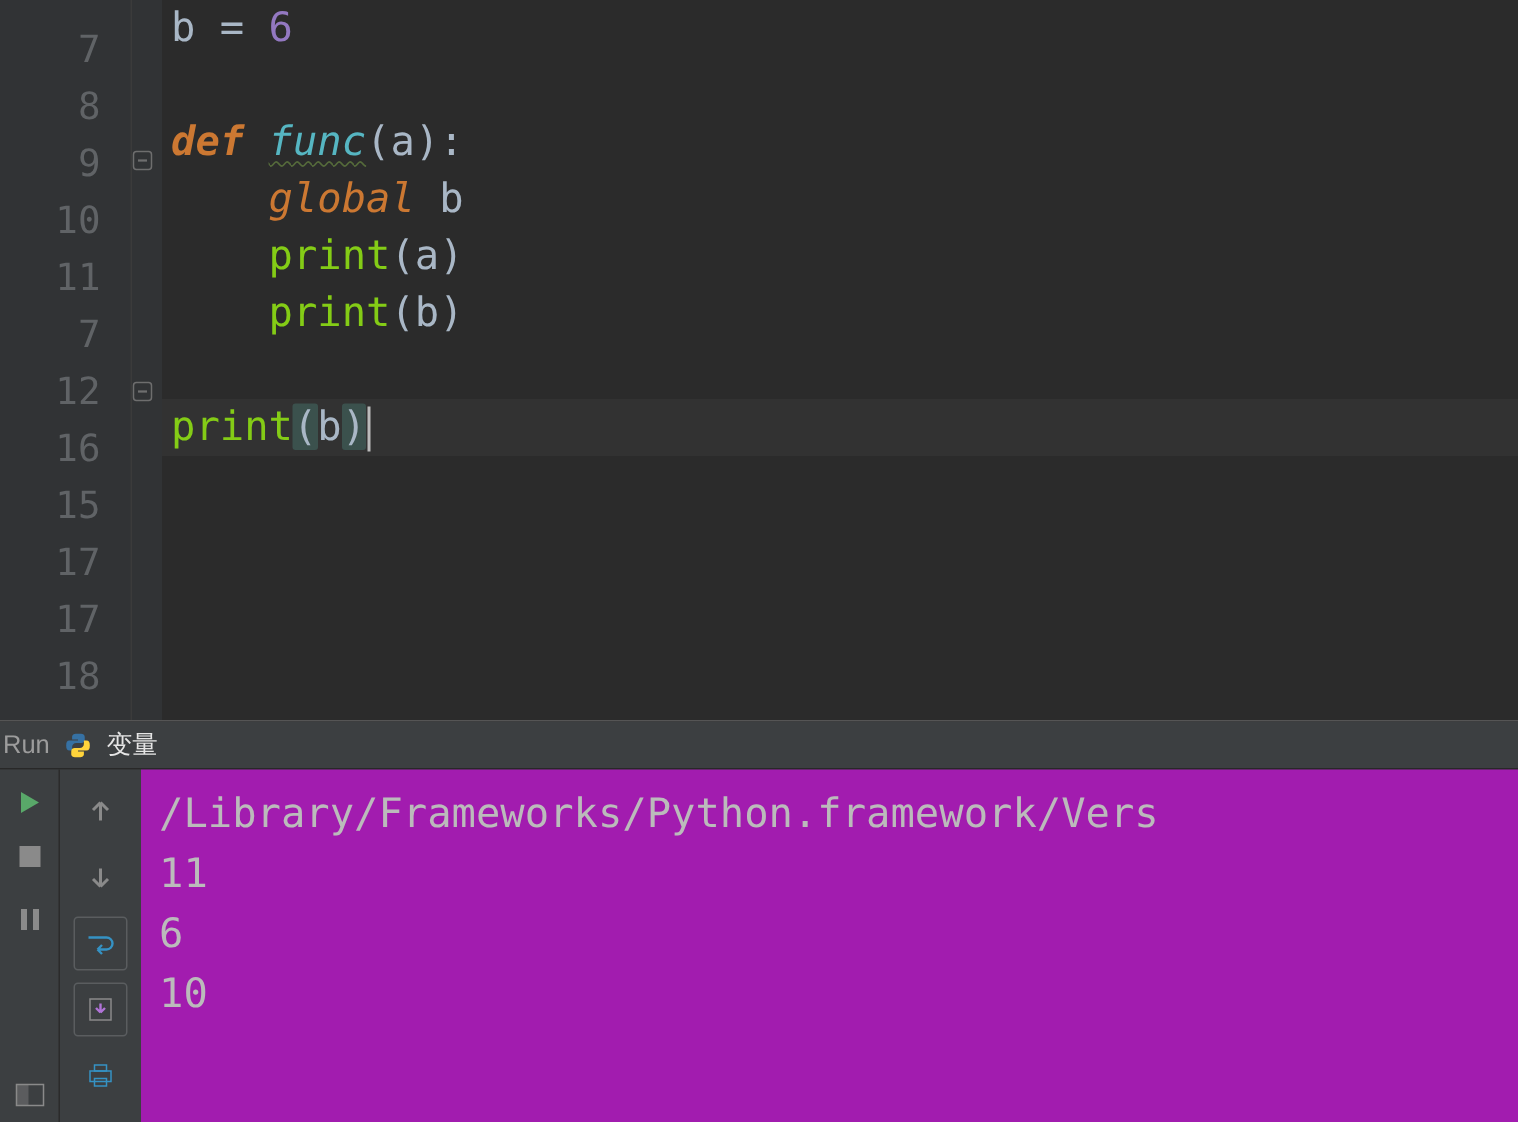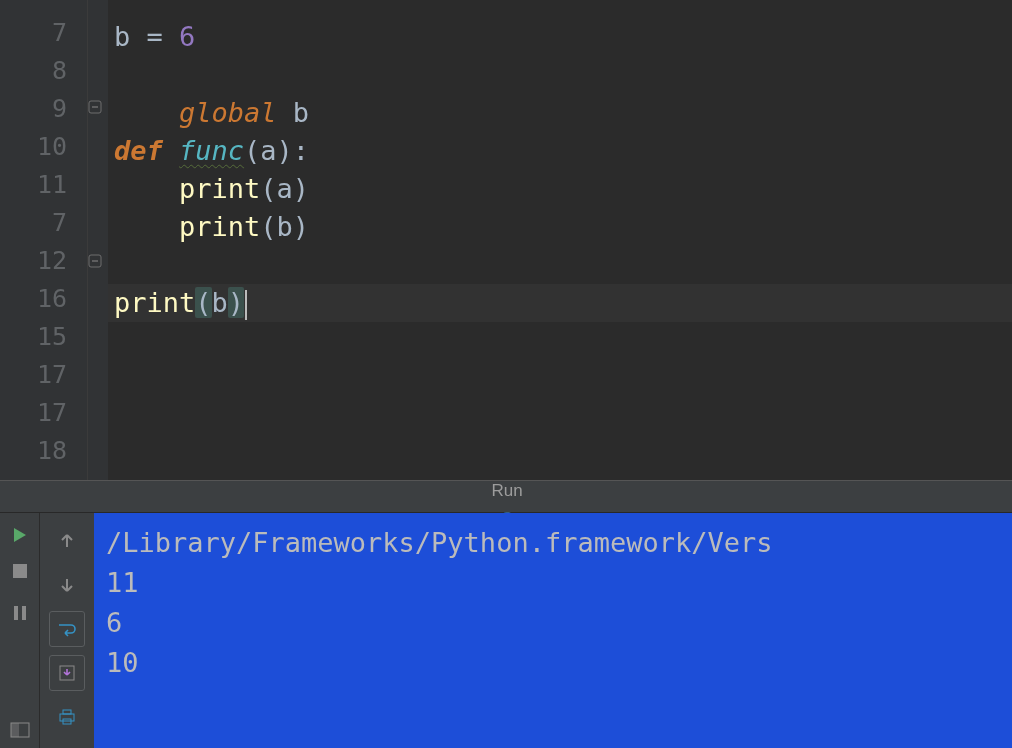--- a/index.html
+++ b/index.html
@@ -47,36 +47,36 @@
     font-size: 14px;
     line-height: 16px;
   }
   .fold-start { top: 100px; }
   .fold-end   { top: 254px; }
   .code {
     flex: 1;
     background: #2b2b2b;
     color: #a9b7c6;
     font-size: 27px;
-    padding-top: 18px;
+    padding-top: 0;
     position: relative;
   }
   .code .line {
     height: 38px;
     line-height: 38px;
     white-space: pre;
     padding-left: 6px;
   }
   .hl-row {
     background: #323232;
   }
   .kw-def { color: #cc7832; font-weight: bold; font-style: italic; }
   .kw-global { color: #cc7832; font-style: italic; }
   .fn-name { color: #56b6c2; font-style: italic; text-decoration: underline wavy #556b3a; text-decoration-thickness:1px; text-underline-offset:4px;}
-  .builtin { color: #fef9c3; }
+  .builtin { color: #84cc16; }
   .param   { color: #a9b7c6; }
   .num     { color: #9378c1; }
   .op      { color: #a9b7c6; }
   .ident   { color: #a9b7c6; }
   .paren   { color: #a9b7c6; }
   .paren-match { background: #3b514d; border-radius:2px; }
   .cursor {
     display: inline-block;
     width: 2px;
     height: 30px;
@@ -96,21 +96,20 @@
     height: 32px;
     background: #3c3f41;
     color: #bbbbbb;
     display: flex;
     align-items: center;
     font-family: sans-serif;
     font-size: 17px;
     padding-left: 2px;
     gap: 10px;
     border-bottom: 1px solid #282828;
-    flex-direction: column;
   }
   .run-header .py-icon {
     width: 18px; height: 18px;
     display: inline-flex; align-items:center; justify-content:center;
   }
   .run-body {
     flex: 1;
     display: flex;
   }
   .run-controls {
@@ -141,21 +140,21 @@
   .nav-btn {
     width: 36px; height: 36px;
     display:flex; align-items:center; justify-content:center;
     color: #8c8c8c;
     border:1px solid transparent;
     border-radius:3px;
   }
   .nav-btn.boxed { border:1px solid #5a5d5f; background:#3c3f41; }
   .console {
     flex: 1;
-    background: #1d4ed8;
+    background: #a21caf;
     color: #bbbbbb;
     font-size: 27px;
     padding: 10px 12px;
     white-space: pre;
     line-height: 40px;
     font-family: "Menlo","Consolas",monospace;
   }
 </style>
 </head>
 <body>
@@ -185,22 +184,22 @@
     <span class="fold-icon fold-end">
       <svg width="14" height="14" viewBox="0 0 14 14">
           <rect x="1" y="1" width="12" height="12" rx="2" fill="none" stroke="#6e6e6e"></rect>
           <line x1="4" y1="7" x2="10" y2="7" stroke="#6e6e6e" stroke-width="1.5"></line>
         </svg>
     </span>
   </div>
   <div class="code">
     <div class="line"><span class="ident">b</span><span class="op"> = </span><span class="num">6</span></div>
     <div class="line"></div>
+    <div class="line"><span class="kw-def">def </span><span class="fn-name">func</span><span class="paren">(</span><span class="param">a</span><span class="paren">)</span><span class="op">:</span></div>
     <div class="line"><span>    </span><span class="kw-global">global</span><span> </span><span class="ident">b</span></div>
-    <div class="line"><span class="kw-def">def </span><span class="fn-name">func</span><span class="paren">(</span><span class="param">a</span><span class="paren">)</span><span class="op">:</span></div>
     <div class="line"><span>    </span><span class="builtin">print</span><span class="paren">(</span><span class="param">a</span><span class="paren">)</span></div>
     <div class="line"><span>    </span><span class="builtin">print</span><span class="paren">(</span><span class="param">b</span><span class="paren">)</span></div>
     <div class="line"></div>
     <div class="line hl-row"><span class="builtin">print</span><span class="paren paren-match">(</span><span class="param">b</span><span class="paren paren-match">)</span><span class="cursor"></span></div>
     <div class="line"></div>
     <div class="line"></div>
   </div>
 </div>
 
 <div class="run-panel">

